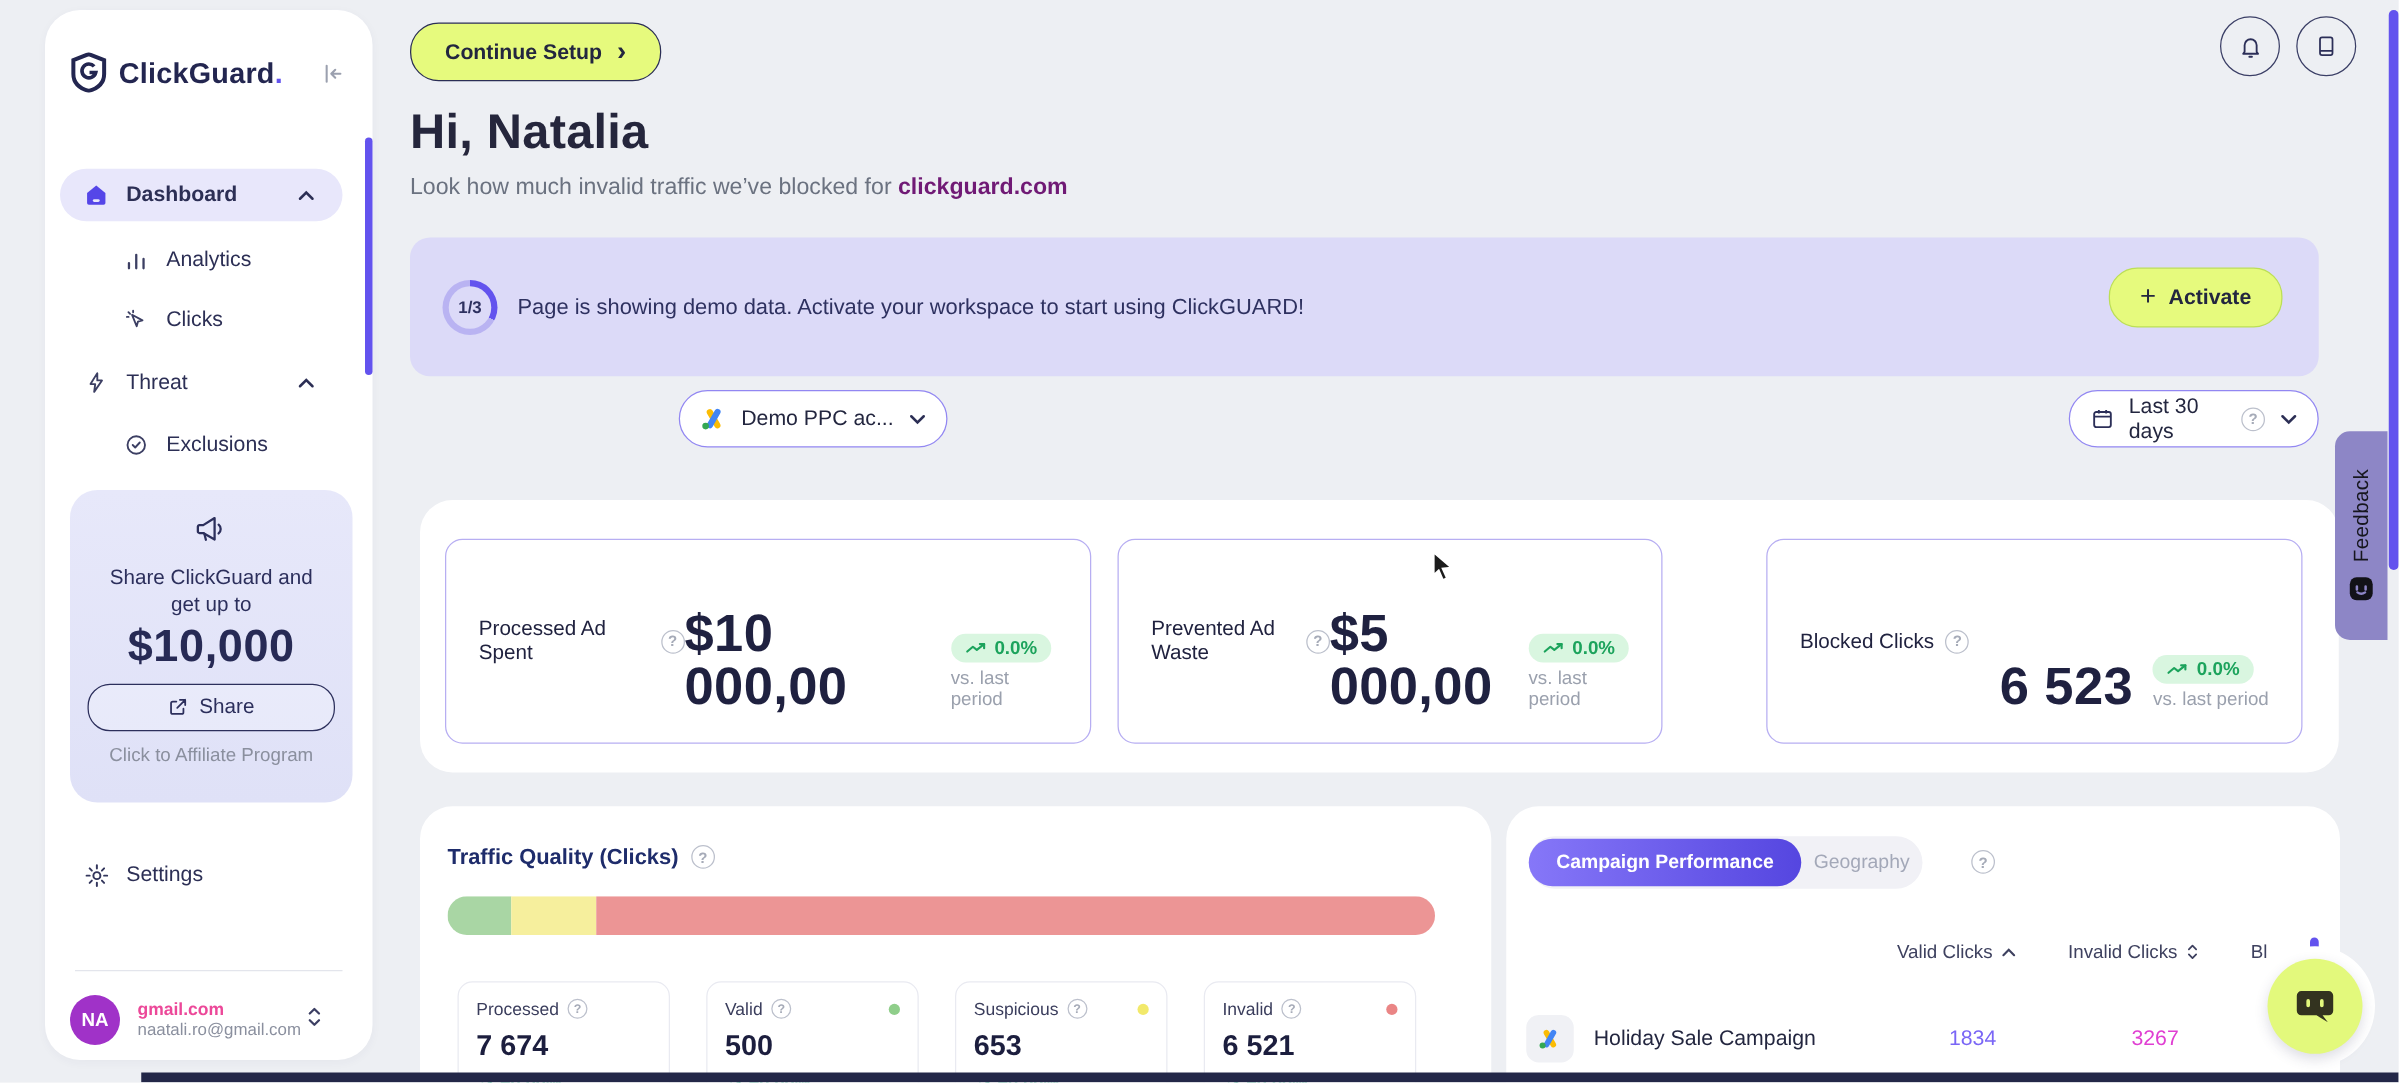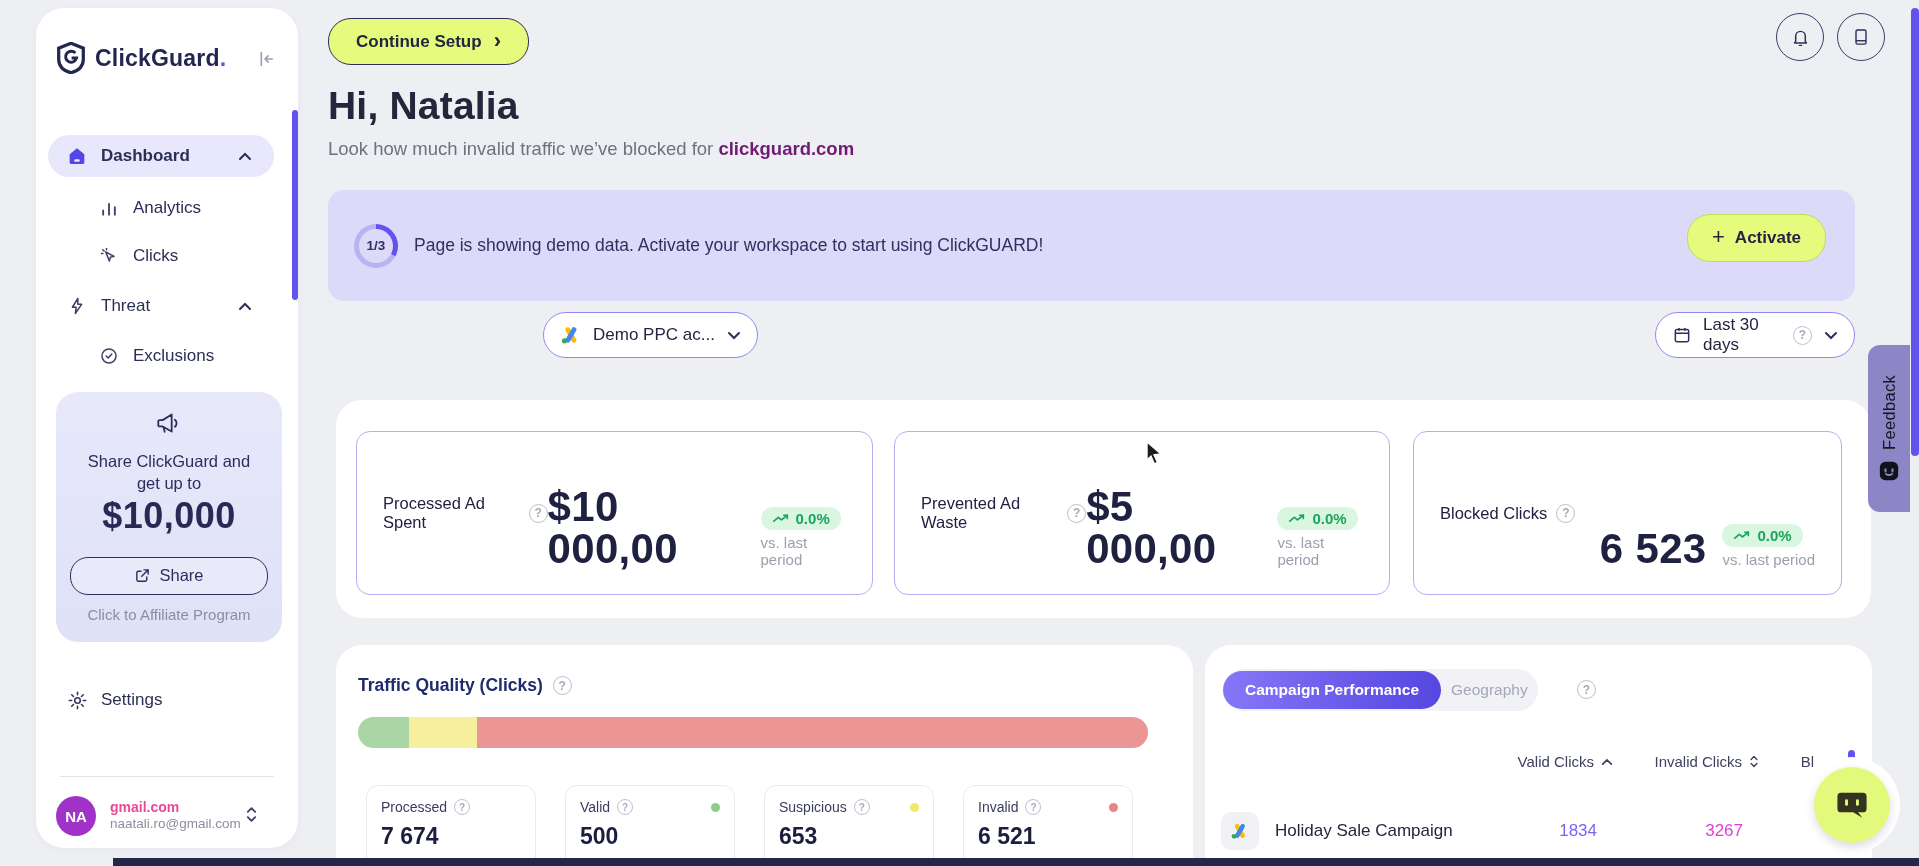--- a/index.html
+++ b/index.html
@@ -18,21 +18,21 @@
   .nav-icon{width:22px;height:22px;margin-left:18px;display:flex;align-items:center;justify-content:center;flex:none}
   .nav-label{margin-left:13px;font-size:17px;color:#2c2f55;font-weight:500}
   .nav-chev{position:absolute;right:22px;display:flex}
   .nav-sub .nav-icon{margin-left:50px}
   .side-scrollbar{position:absolute;left:292px;top:110px;width:6px;height:190px;background:#6353ee;border-radius:3px;cursor:pointer}
 
   .promo{position:absolute;left:20px;top:384px;width:226px;height:250px;border-radius:22px;
          background:linear-gradient(180deg,#e7e8fa,#dfe1f7);text-align:center;padding-top:18px;box-sizing:border-box}
   .promo-line{font-size:16.5px;color:#2c2f5c;line-height:1.35;margin-top:10px}
   .promo-amount{font-size:36px;font-weight:700;color:#272a55;margin-top:0;letter-spacing:.5px}
-  .promo-btn{margin:20px auto 0;width:196px;height:36px;border:1.4px solid #2c2f5c;border-radius:18px;
+  .promo-btn{margin:9px auto 0;width:196px;height:36px;border:1.4px solid #2c2f5c;border-radius:18px;
              display:flex;align-items:center;justify-content:center;gap:8px;font-size:16.5px;color:#2c2f5c;cursor:pointer;background:rgba(255,255,255,.25)}
   .promo-footer{margin-top:11px;font-size:15px;color:#8a8f9e;cursor:pointer}
 
   .settings-row{position:absolute;left:12px;top:672px;width:226px;height:40px;display:flex;align-items:center;cursor:pointer}
   .side-divider{position:absolute;left:24px;top:768px;width:214px;height:1px;background:#e3e5ec}
   .user-row{position:absolute;left:12px;top:780px;width:238px;height:56px;display:flex;align-items:center;cursor:pointer}
   .avatar{width:40px;height:40px;border-radius:50%;background:#a032c8;color:#fff;font-size:15px;font-weight:700;
           display:flex;align-items:center;justify-content:center;margin-left:8px;flex:none}
   .user-texts{margin-left:14px;line-height:1.25}
   .user-name{font-size:14px;font-weight:700;color:#ec4899}
@@ -346,21 +346,21 @@
                 <path d="M2 9 L7 4.8 L10.5 7.6 L17 2.4"></path>
                 <path d="M13.2 2.4 H17 V6"></path>
               </svg>
             <span>0.0%</span>
           </span>
           <span class="badge-caption">vs. last period</span>
         </span>
       </div>
     </div>
 
-    <div class="stat-card" style="left:558px;width:496px">
+    <div class="stat-card" style="left:558px;width:436px">
       <div class="stat-title">
           <span>Prevented Ad Waste</span>
           <span class="help">?</span>
         </div>
       <div class="stat-value-row">
         <span class="stat-value">$5 000,00</span>
         <span class="badge-col">
           <span class="badge">
             <svg width="18" height="11" viewBox="0 0 20 12" fill="none" stroke="#1ca35c" stroke-width="1.9" stroke-linecap="round" stroke-linejoin="round">
                 <path d="M2 9 L7 4.8 L10.5 7.6 L17 2.4"></path>

